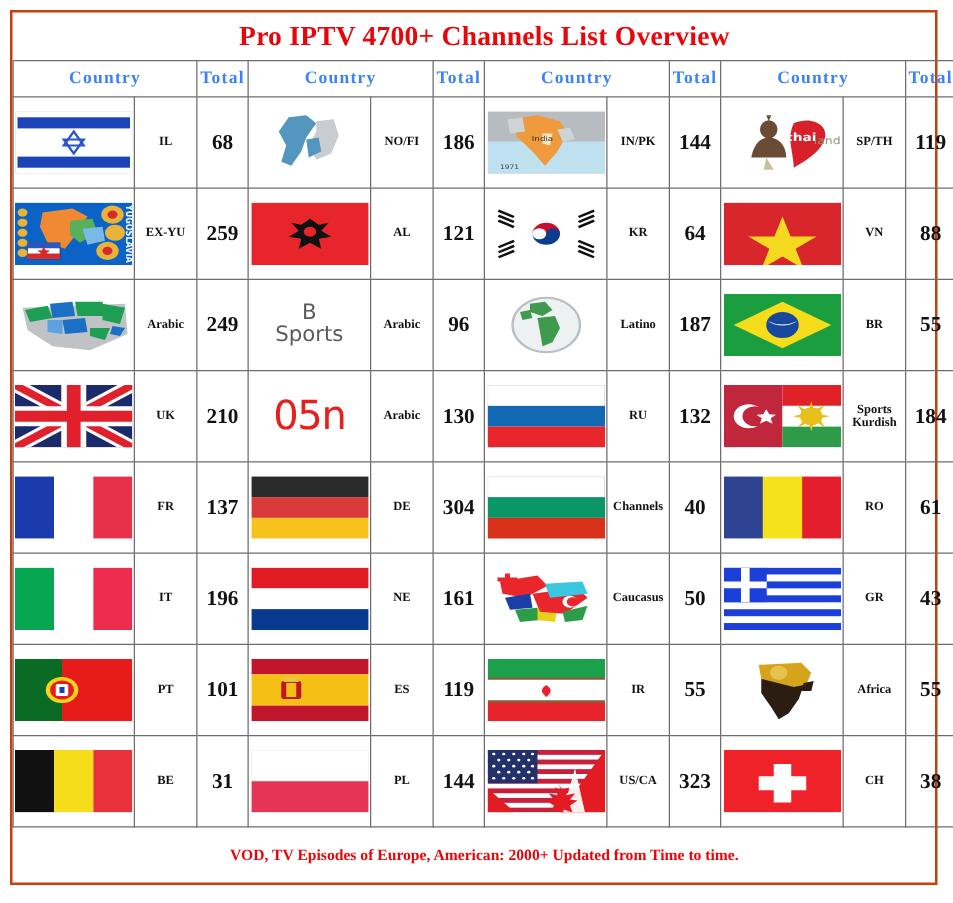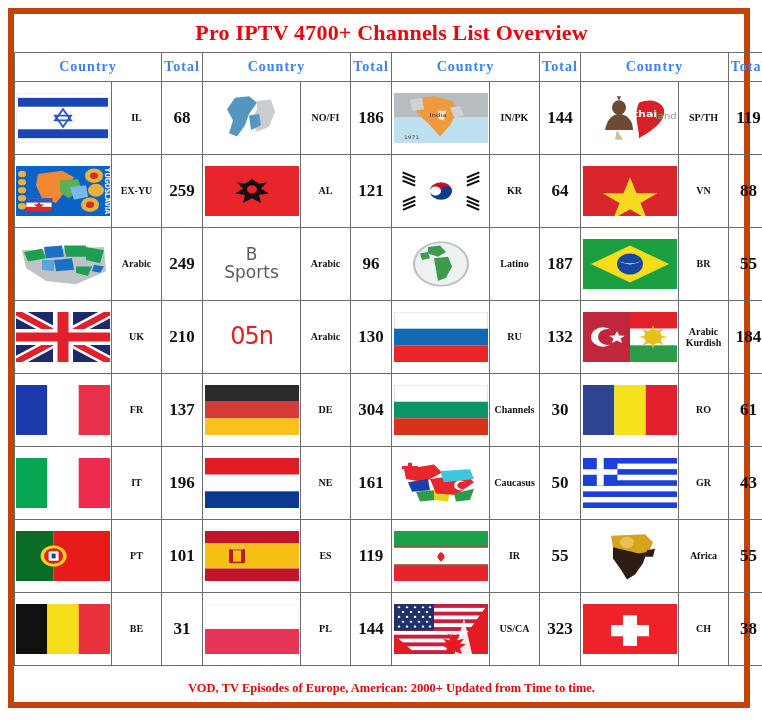--- a/index.html
+++ b/index.html
@@ -5,21 +5,21 @@
   html,body{margin:0;padding:0;}
   body{
     width:762px;height:722px;
     background:#ffffff;
     font-family:"Liberation Serif", serif;
     overflow:hidden;
   }
   .page{
     position:absolute;left:8px;top:8px;
     width:742px;height:700px;
-    border:6px solid #c2410c;
+    border:2px solid #c2410c;
     box-sizing:border-box;
     background:#fff;
   }
   table.grid{
     border-collapse:collapse;
     width:100%;
     table-layout:fixed;
   }
   table.grid td{
     border:1px solid #6d6d6d;
@@ -58,21 +58,21 @@
     width:94px;height:50px;margin:0 auto;position:relative;overflow:hidden;
     display:block;
   }
   .fx svg{display:block;width:100%;height:100%;}
   .txtlogo{
     width:94px;height:62px;margin:0 auto;display:flex;flex-direction:column;
     align-items:center;justify-content:center;line-height:1.05;
     font-family:"DejaVu Sans", sans-serif;
   }
   .txtlogo.bsports{font-size:17px;color:#5b5b5b;font-weight:400;}
-  .txtlogo.o5n{font-size:24px;color:#e8201d;font-weight:400;letter-spacing:-1px;}
+  .txtlogo.o5n{font-size:32px;color:#e8201d;font-weight:400;letter-spacing:-1px;}
 </style>
 </head>
 <body>
 
 <div class="page">
   <table class="grid">
     <colgroup>
       <col style="width:97px">
         <col style="width:50px">
         <col style="width:41px">
@@ -332,21 +332,21 @@
                 <rect x="47" width="47" height="20.7" fill="#e02128"></rect>
                 <rect x="47" y="20.7" width="47" height="20.6" fill="#fff"></rect>
                 <rect x="47" y="41.3" width="47" height="20.7" fill="#2c9c49"></rect>
                 <g fill="#e8c01e">
                   <circle cx="70" cy="31" r="9"></circle>
                   <path d="M70 16 l2 8 -4 0z M70 46 l2-8 -4 0z M55 31 l8 2 0-4z M85 31 l-8 2 0-4zM59 20 l7 5 -3 3z M81 42 l-7-5 3-3z M81 20 l-5 7 -3-3z M59 42 l5-7 3 3z"></path>
                 </g>
               </svg>
             </div>
           </td>
-          <td class="lbl">Arabic Kurdish</td>
+          <td class="lbl">Sports Kurdish</td>
           <td class="num">184</td>
         </tr>
         <tr>
           <td class="flag-cell">
             <div class="fx">
               <svg viewBox="0 0 94 62" preserveAspectRatio="none">
                 <rect width="31.3" height="62" fill="#1b3bad"></rect>
                 <rect x="31.3" width="31.4" height="62" fill="#fff"></rect>
                 <rect x="62.7" width="31.3" height="62" fill="#e8304a"></rect>
               </svg>
@@ -368,21 +368,21 @@
           <td class="flag-cell">
             <div class="fx">
               <svg viewBox="0 0 94 62" preserveAspectRatio="none">
                 <rect width="94" height="62" fill="#fff" stroke="#ccc"></rect>
                 <rect y="20.7" width="94" height="20.6" fill="#0b9668"></rect>
                 <rect y="41.3" width="94" height="20.7" fill="#d8321b"></rect>
               </svg>
             </div>
           </td>
           <td class="lbl">Channels</td>
-          <td class="num">30</td>
+          <td class="num">40</td>
           <td class="flag-cell">
             <div class="fx">
               <svg viewBox="0 0 94 62" preserveAspectRatio="none">
                 <rect width="31.3" height="62" fill="#2e4392"></rect>
                 <rect x="31.3" width="31.4" height="62" fill="#f6e21b"></rect>
                 <rect x="62.7" width="31.3" height="62" fill="#e41f2d"></rect>
               </svg>
             </div>
           </td>
           <td class="lbl">RO</td>

